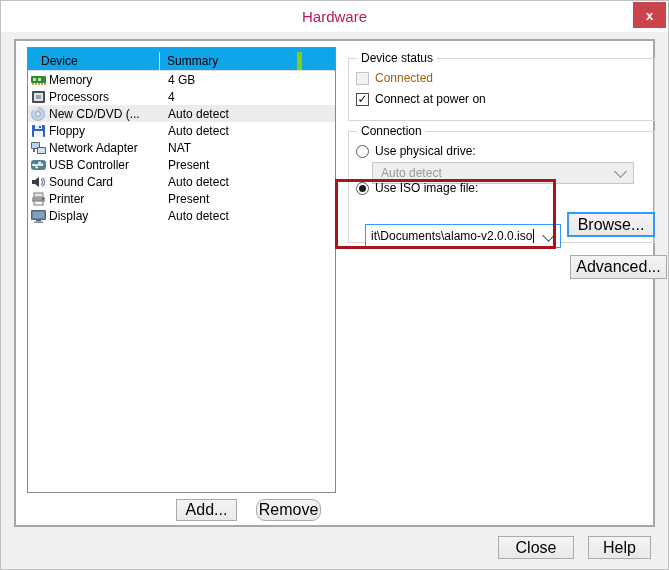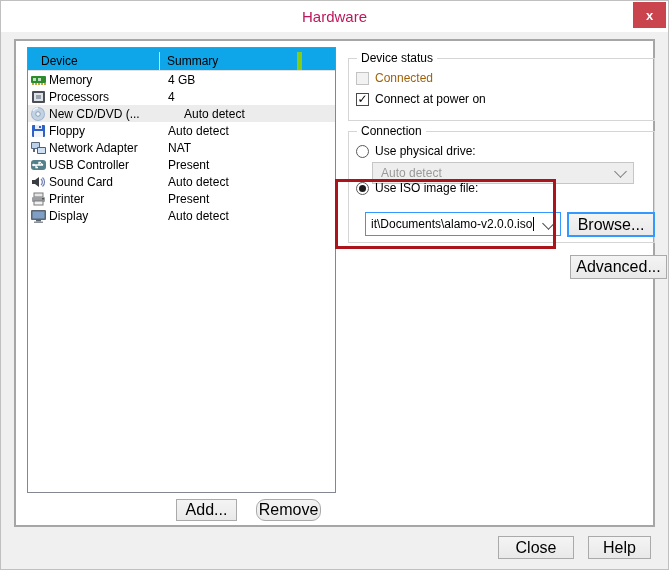--- a/index.html
+++ b/index.html
@@ -11,21 +11,21 @@
     display:flex;align-items:center;justify-content:center;font-size:13px;font-weight:bold;cursor:pointer;}
   .panel{position:absolute;left:13px;top:38px;width:641px;height:488px;background:#ffffff;border:2px solid #a6a6a6;box-sizing:border-box;}
 
   
   .list{position:absolute;left:11px;top:6px;width:309px;height:446px;background:#fff;border:1px solid #828790;box-sizing:border-box;overflow:hidden;}
   .list-header{display:flex;height:22px;border-bottom:1px solid #e0e0e0;align-items:flex-end;background:#0ea5e9;position:relative;}
   .hdr-dev{width:132px;padding-left:13px;box-sizing:border-box;border-right:1px solid #dcdcdc;height:18px;line-height:18px;}
   .hdr-sum{width:142px;padding-left:7px;box-sizing:border-box;border-right:5px solid #84cc16;height:18px;line-height:18px;}
   .rows{position:absolute;left:0;top:23px;width:100%;}
   .row{display:flex;height:17px;align-items:center;}
-  .row.selected{background:#ececec;gap:16px;}
+  .row.selected{background:#ececec;}
   .cell-dev{width:132px;display:flex;align-items:center;padding-left:2px;box-sizing:border-box;white-space:nowrap;overflow:hidden;}
   .cell-dev .ic{width:17px;height:16px;margin-right:2px;flex:0 0 17px;}
   .cell-sum{padding-left:8px;white-space:nowrap;}
 
   
   .btn{position:absolute;background:linear-gradient(#f4f4f4,#e9e9e9);border:1px solid #aaaaaa;box-sizing:border-box;
     display:flex;align-items:center;justify-content:center;font-size:16px;cursor:pointer;}
   .btn-blue{border:2px solid #3399ff;}
 
   
@@ -212,21 +212,21 @@
       </div>
       <div class="dropdown" style="left:23px;top:30px;width:262px;height:22px;">
         <span>Auto detect</span>
         <span class="chev dd-arrow"></span>
       </div>
 
       <div class="checkrow" style="left:7px;top:49px;">
         <span class="radio sel"></span>
         <span>Use ISO image file:</span>
       </div>
-      <div class="combo" style="left:16px;top:80px;width:196px;height:24px;">
+      <div class="combo" style="left:16px;top:92px;width:196px;height:24px;">
         <span>it\Documents\alamo-v2.0.0.iso</span>
           <span class="caret"></span>
         <span class="chev dark dd-arrow" style="top:10px;right:7px;"></span>
       </div>
       <button class="btn btn-blue" style="left:218px;top:80px;width:88px;height:25px;">Browse...</button>
     </div>
 
     <button class="btn" style="left:554px;top:214px;width:97px;height:24px;">Advanced...</button>
 
   </div>

